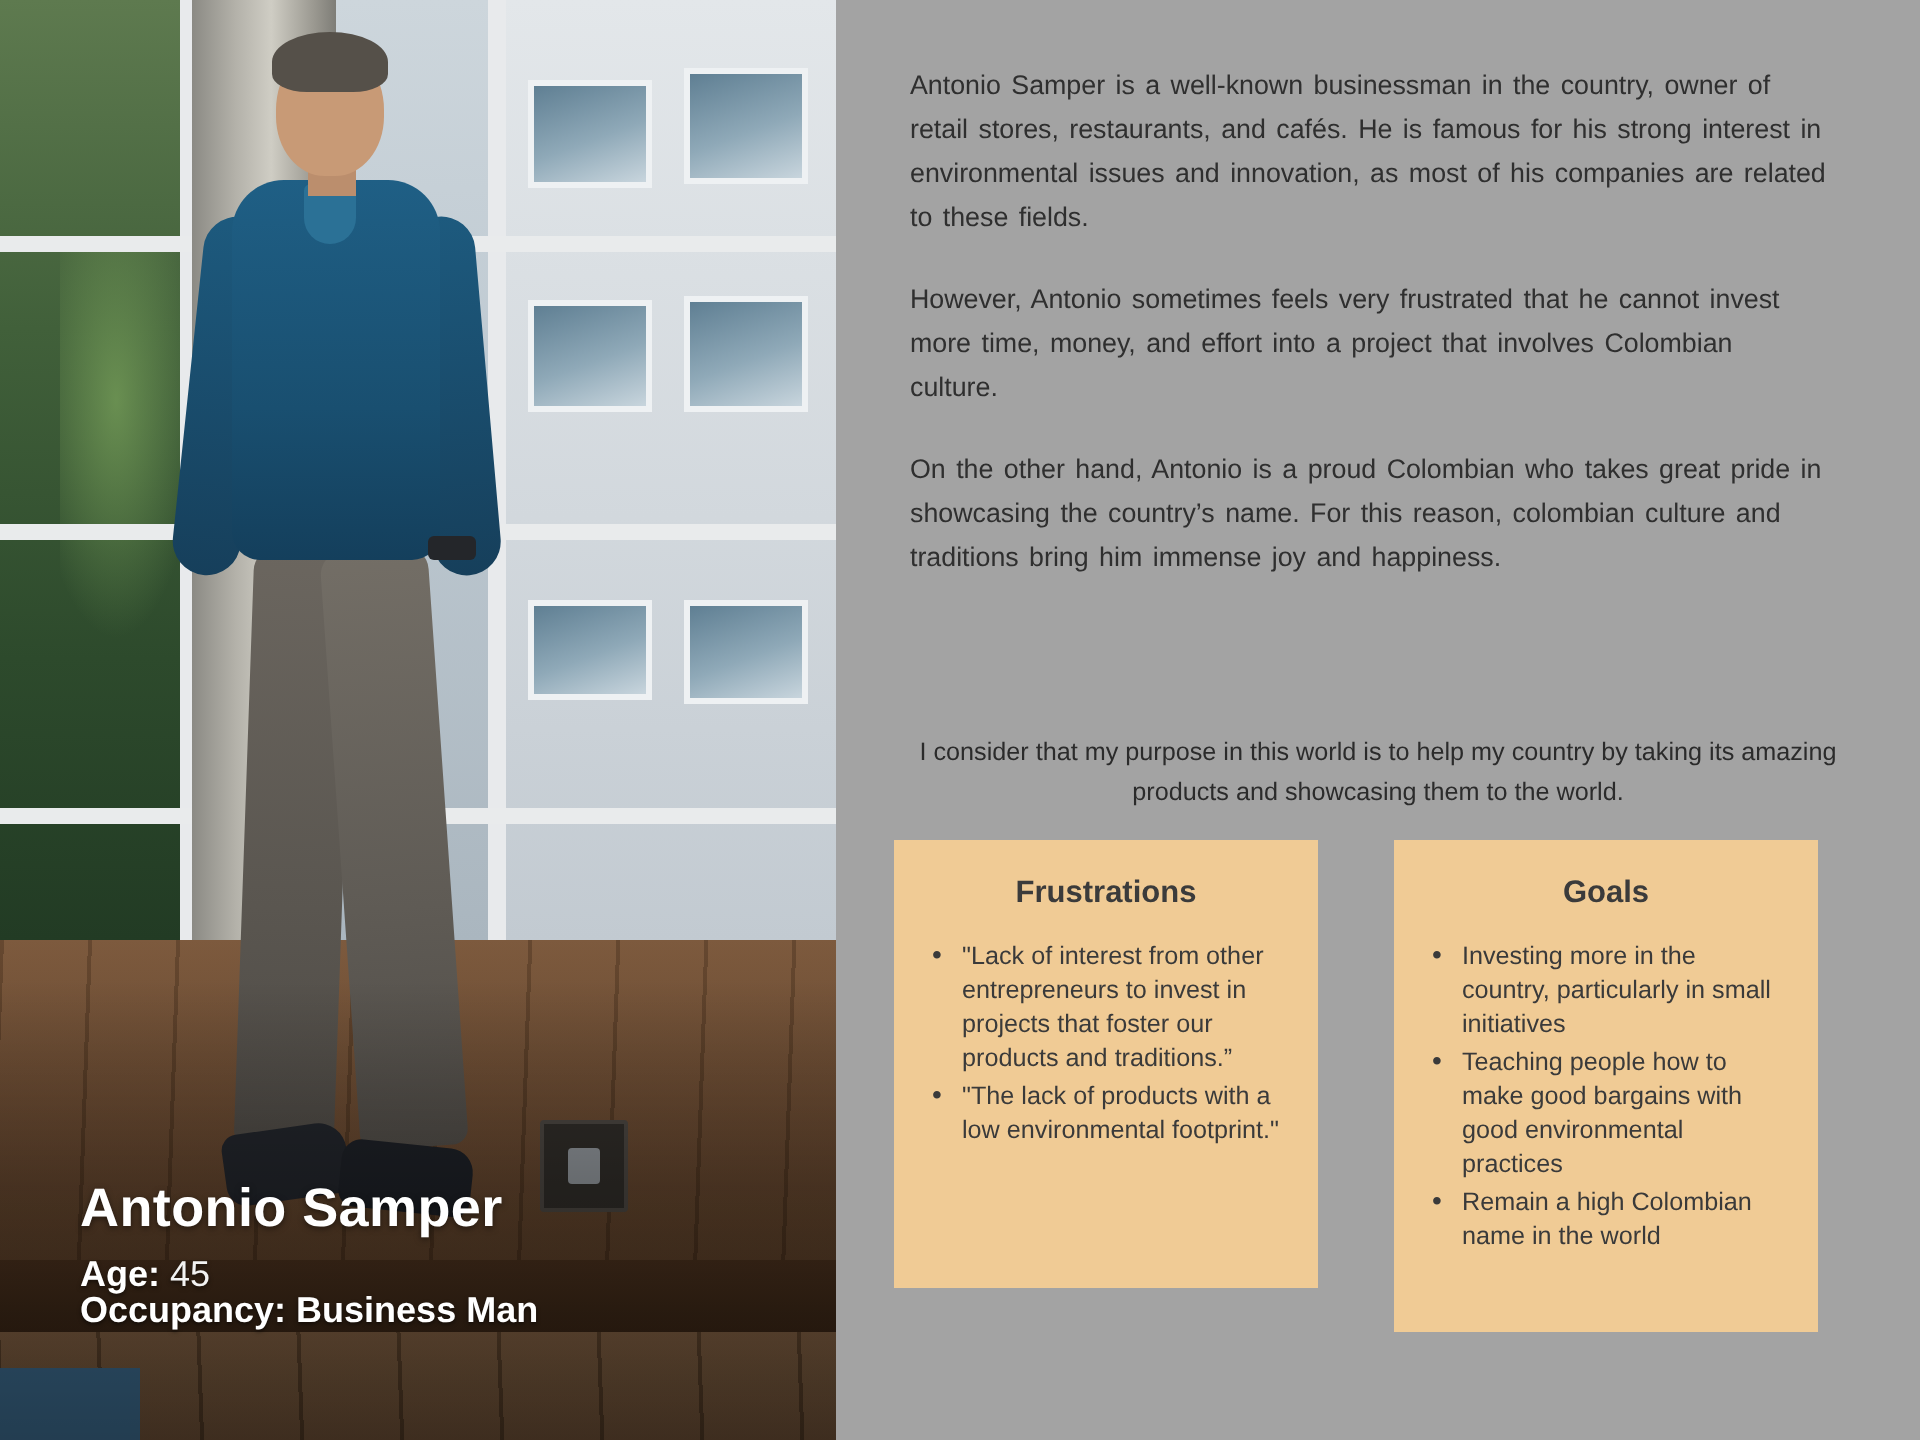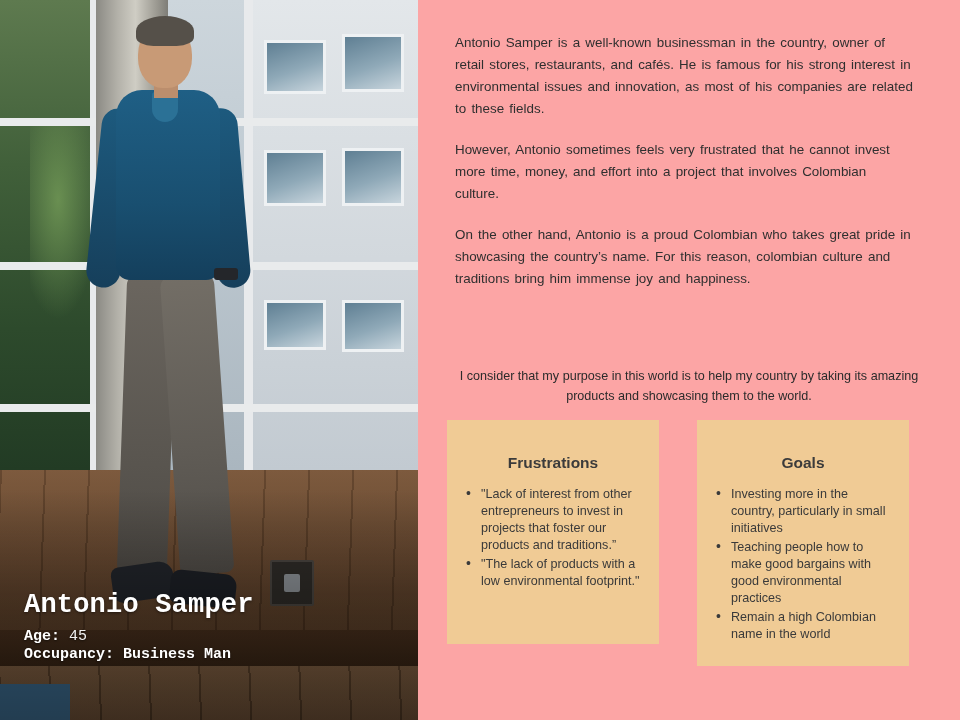--- a/index.html
+++ b/index.html
@@ -174,47 +174,46 @@
     background: #1d2026; border-radius: 10px 12px 8px 8px; transform: rotate(6deg);
   }
 
   .photo-scrim {
     position: absolute; left: 0; bottom: 0; width: 418px; height: 230px;
     background: linear-gradient(180deg, rgba(0,0,0,0) 0%, rgba(0,0,0,0.28) 45%, rgba(0,0,0,0.45) 100%);
   }
 
   .name-block {
     position: absolute;
-    left: 24px;
+    left: 40px;
     bottom: 56px;
     width: 360px;
     color: #ffffff;
-    font-family: Liberation Mono, monospace;
   }
   .persona-name {
     font-size: 27px;
     font-weight: bold;
     letter-spacing: .2px;
     margin: 0 0 8px 0;
     text-shadow: 0 1px 3px rgba(0,0,0,.5);
   }
   .meta-line {
-    font-size: 15px;
+    font-size: 18px;
     line-height: 18px;
     color: #f2f2f2;
     text-shadow: 0 1px 2px rgba(0,0,0,.55);
   }
   .meta-line .lbl { font-weight: bold; color: #ffffff; }
 
   
   .content {
     position: absolute;
     left: 418px; top: 0;
     width: 542px; height: 720px;
-    background: #fca5a5;
+    background: #a3a3a3;
   }
   .bio {
     position: absolute;
     left: 37px;
     top: 32px;
     width: 460px;
   }
   .bio p {
     margin: 0 0 19px 0;
     font-size: 13.4px;
@@ -238,21 +237,21 @@
     left: 29px;
     top: 420px;
     width: 500px;
     display: flex;
     gap: 38px;
   }
   .card {
     background: #f0cb95;
     width: 212px;
     box-sizing: border-box;
-    padding: 30px 12px 18px 12px;
+    padding: 14px 12px 18px 12px;
   }
   .card.frustrations { height: 224px; }
   .card.goals { height: 246px; }
   .card-title {
     text-align: center;
     font-size: 15.5px;
     font-weight: bold;
     color: #3b3b3b;
     margin: 4px 0 14px 0;
   }

